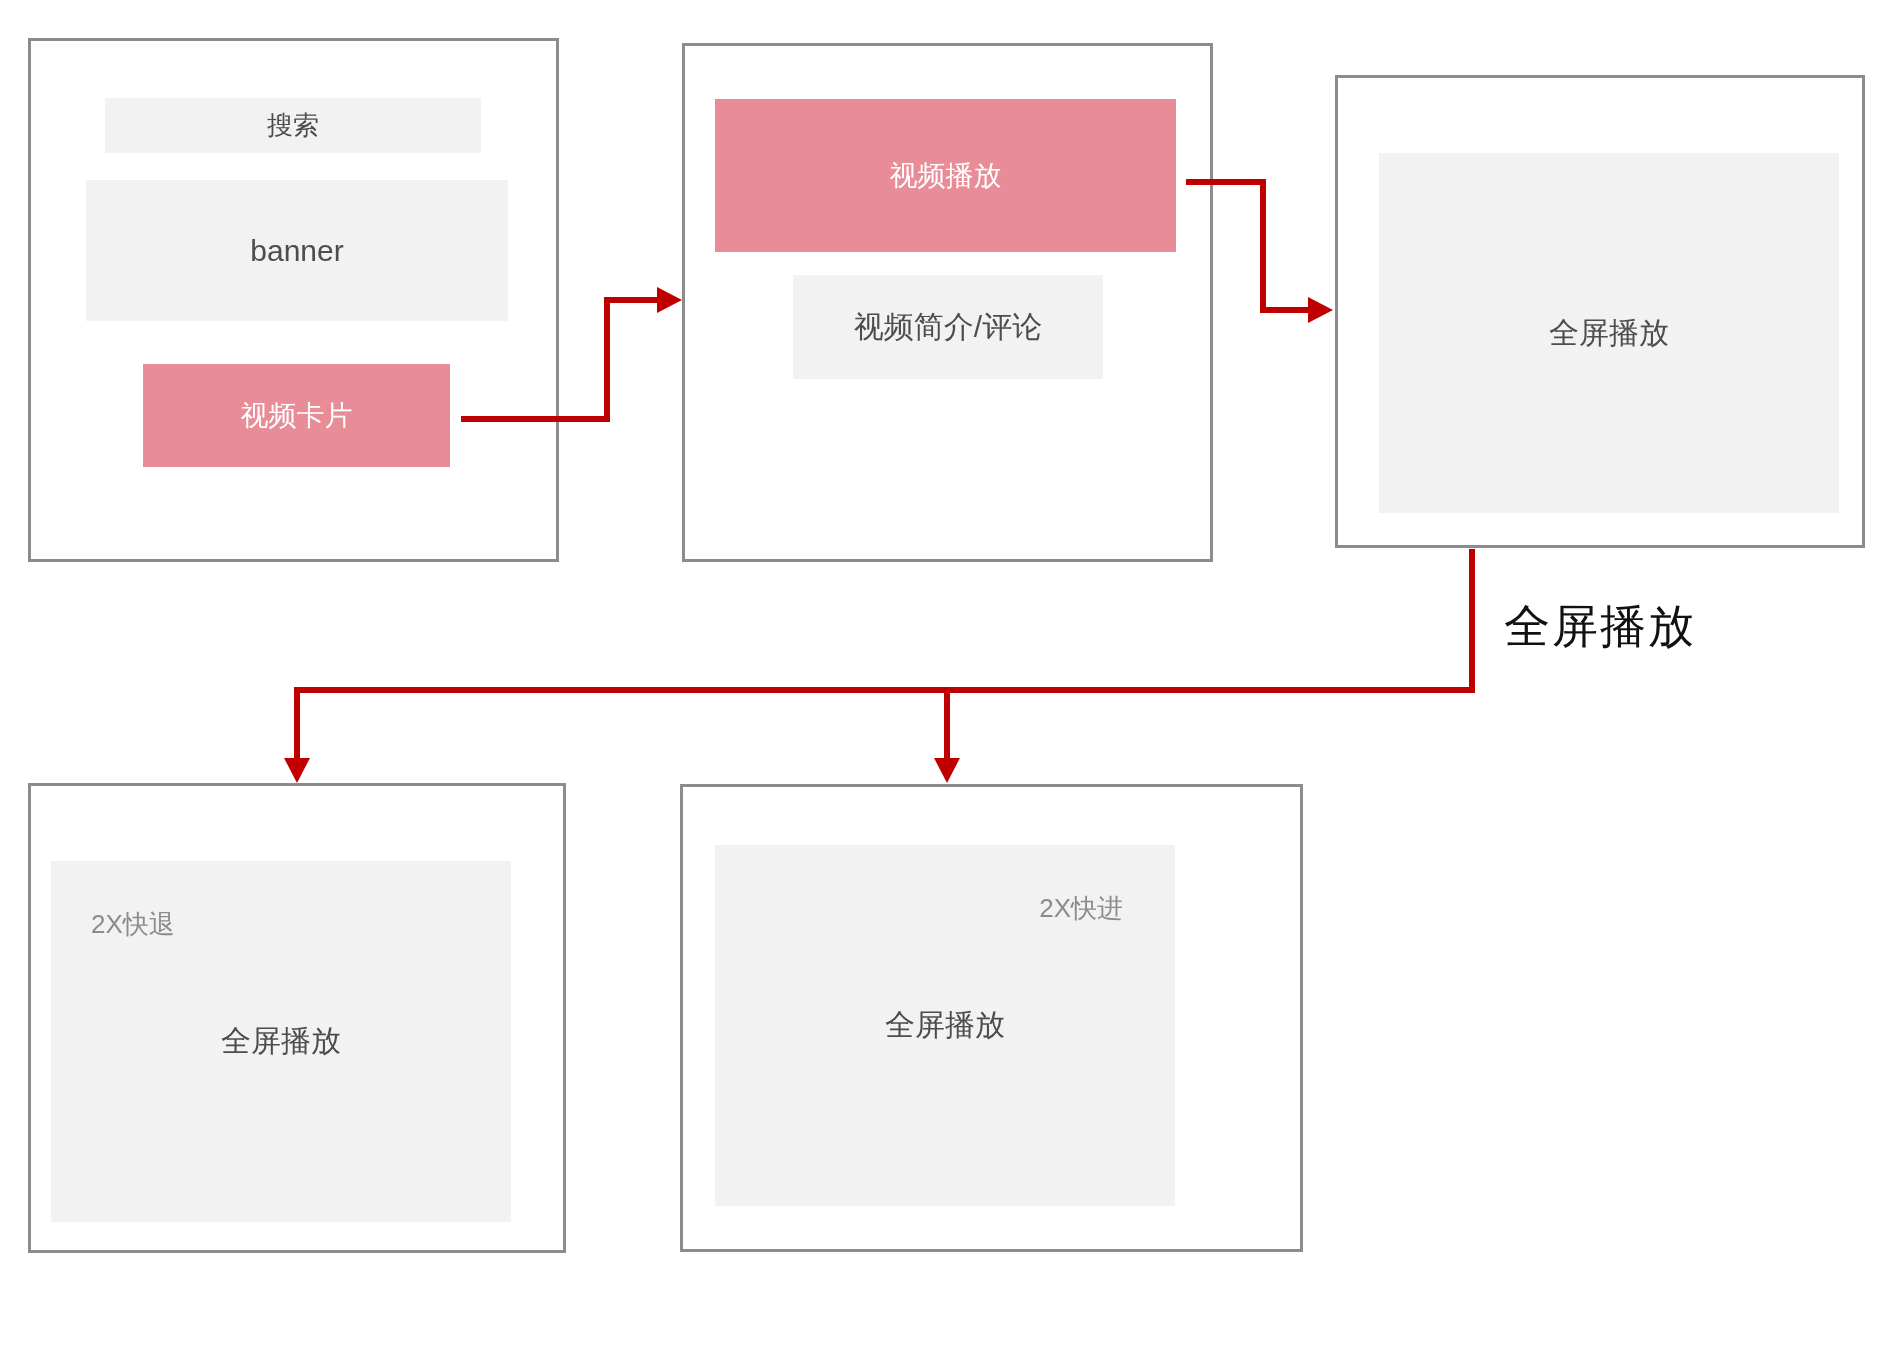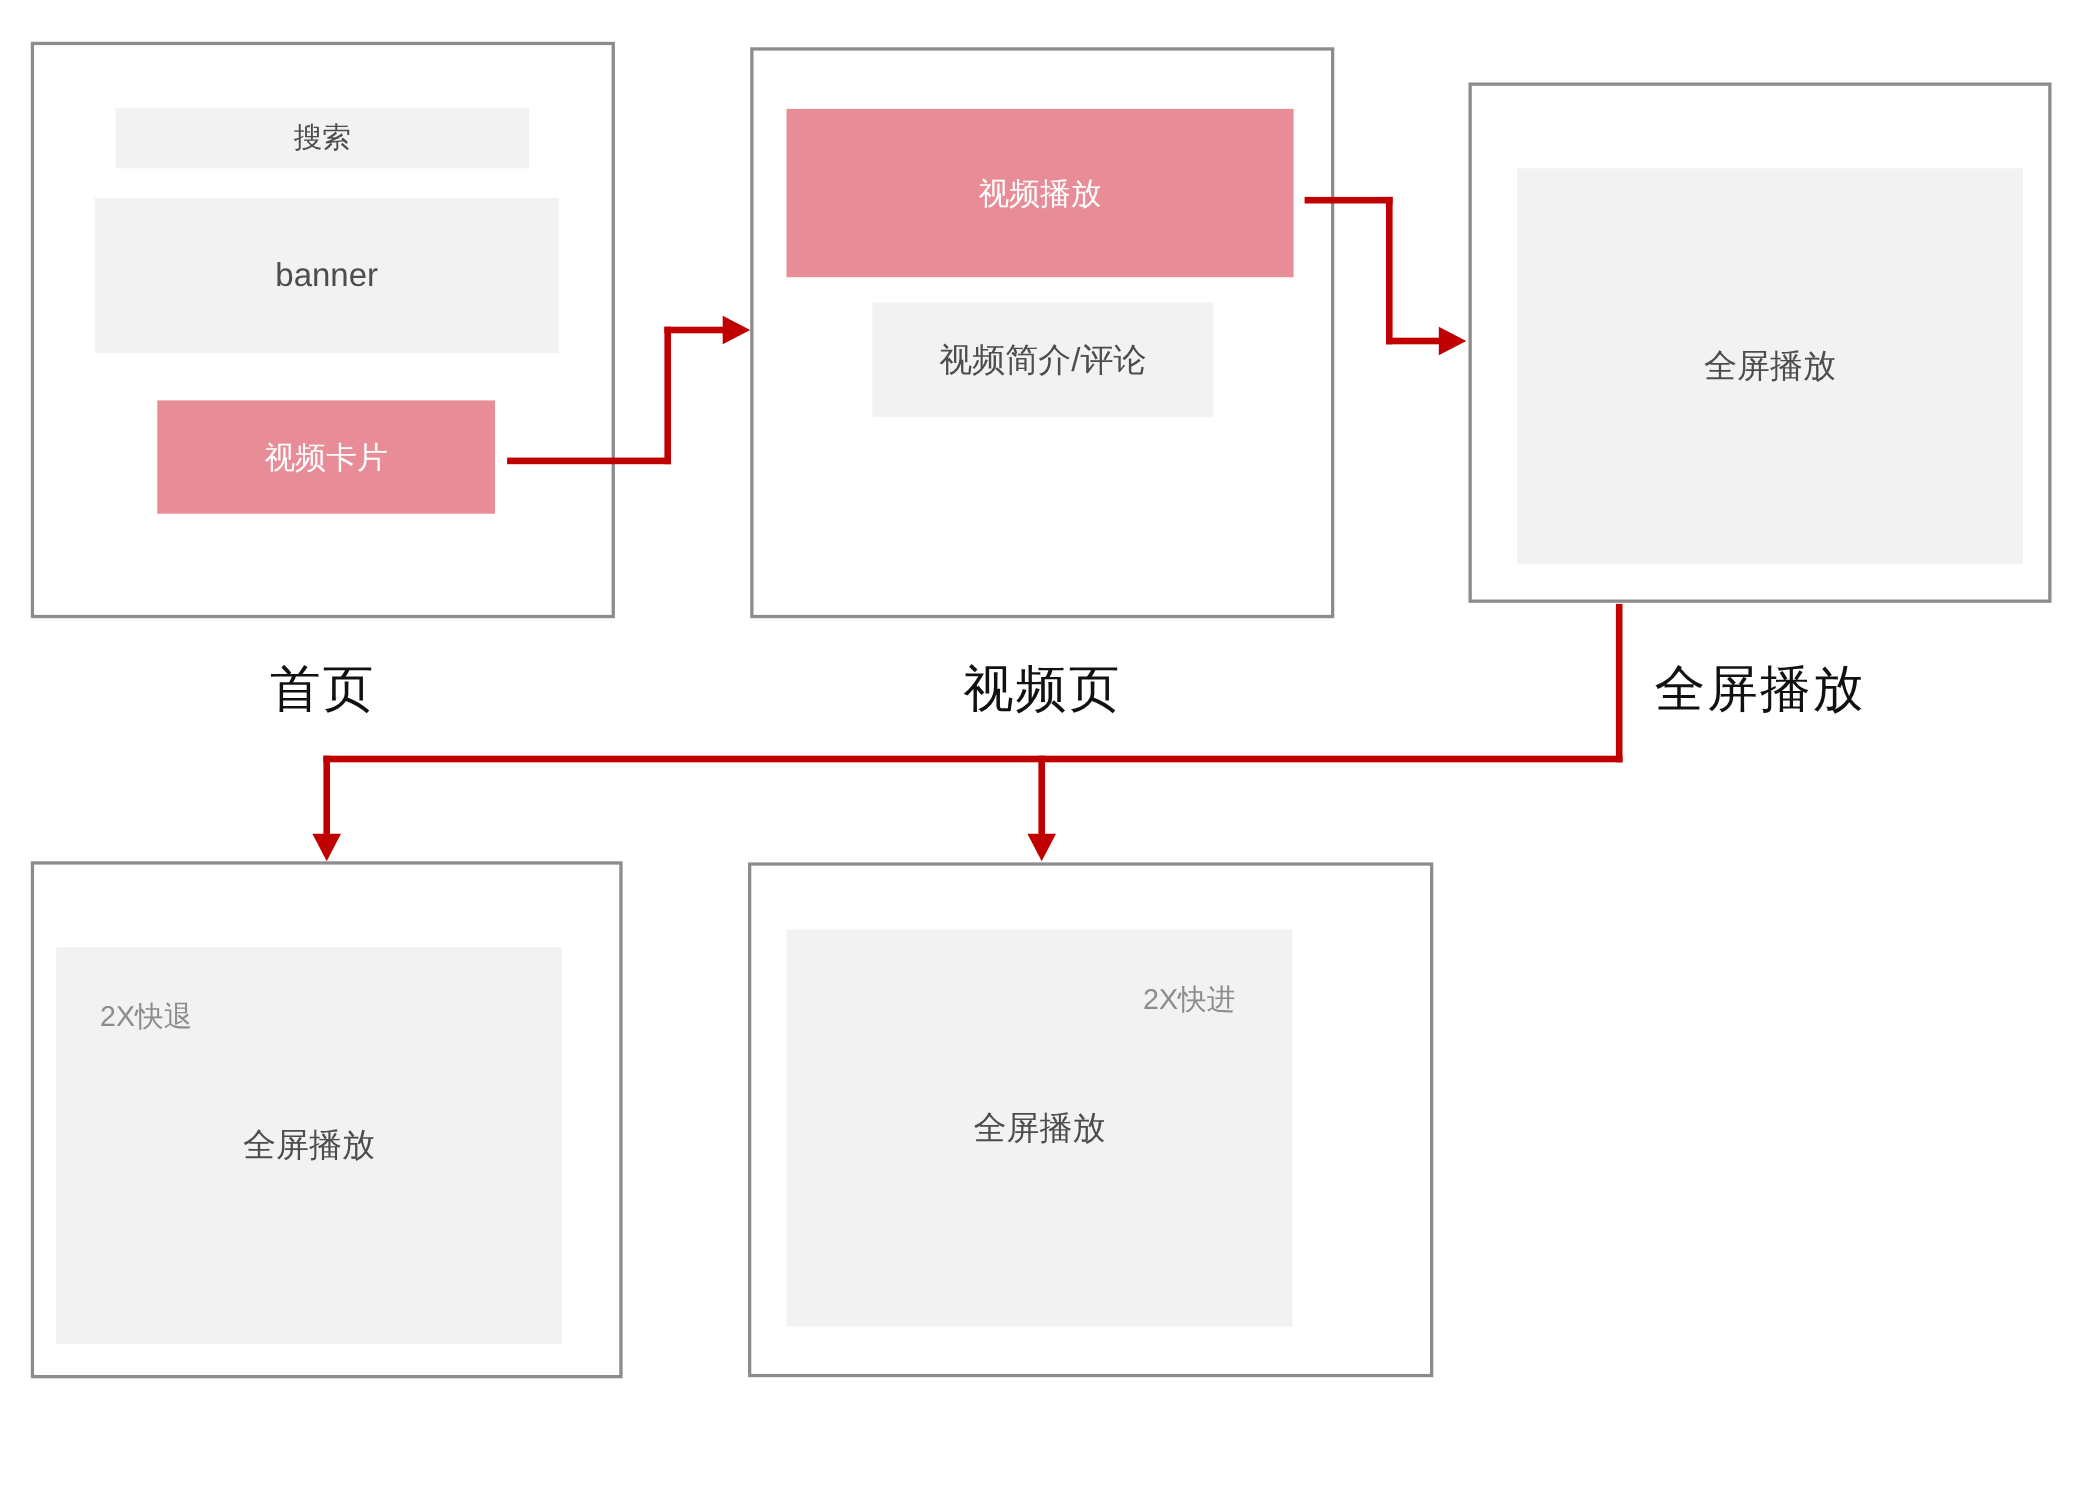--- a/index.html
+++ b/index.html
@@ -43,31 +43,29 @@
     <div class="panel t26" style="left:74px;top:57px;width:376px;height:55px;">
       <span>搜索</span>
     </div>
     <div class="panel pink t28" style="left:112px;top:323px;width:307px;height:103px;">
       <span>视频卡片</span>
     </div>
     <div class="panel t30" style="left:55px;top:139px;width:422px;height:141px;">
       <span>banner</span>
     </div>
   </div>
-  <div class="caption" style="left:28px;top:596px;width:531px;">首页</div>
 
   <div class="frame" style="left:682px;top:43px;width:531px;height:519px;">
     <div class="panel pink t28" style="left:30px;top:53px;width:461px;height:153px;">
       <span>视频播放</span>
     </div>
     <div class="panel t30" style="left:108px;top:229px;width:310px;height:104px;">
       <span>视频简介/评论</span>
     </div>
   </div>
-  <div class="caption" style="left:682px;top:596px;width:531px;">视频页</div>
 
   <div class="frame" style="left:1335px;top:75px;width:530px;height:473px;">
     <div class="panel t30" style="left:41px;top:75px;width:460px;height:360px;">
       <span>全屏播放</span>
     </div>
   </div>
   <div class="caption" style="left:1335px;top:596px;width:530px;">全屏播放</div>
 
   <div class="frame" style="left:28px;top:783px;width:538px;height:470px;">
     <div class="panel t30" style="left:20px;top:75px;width:460px;height:361px;text-align:right;">

